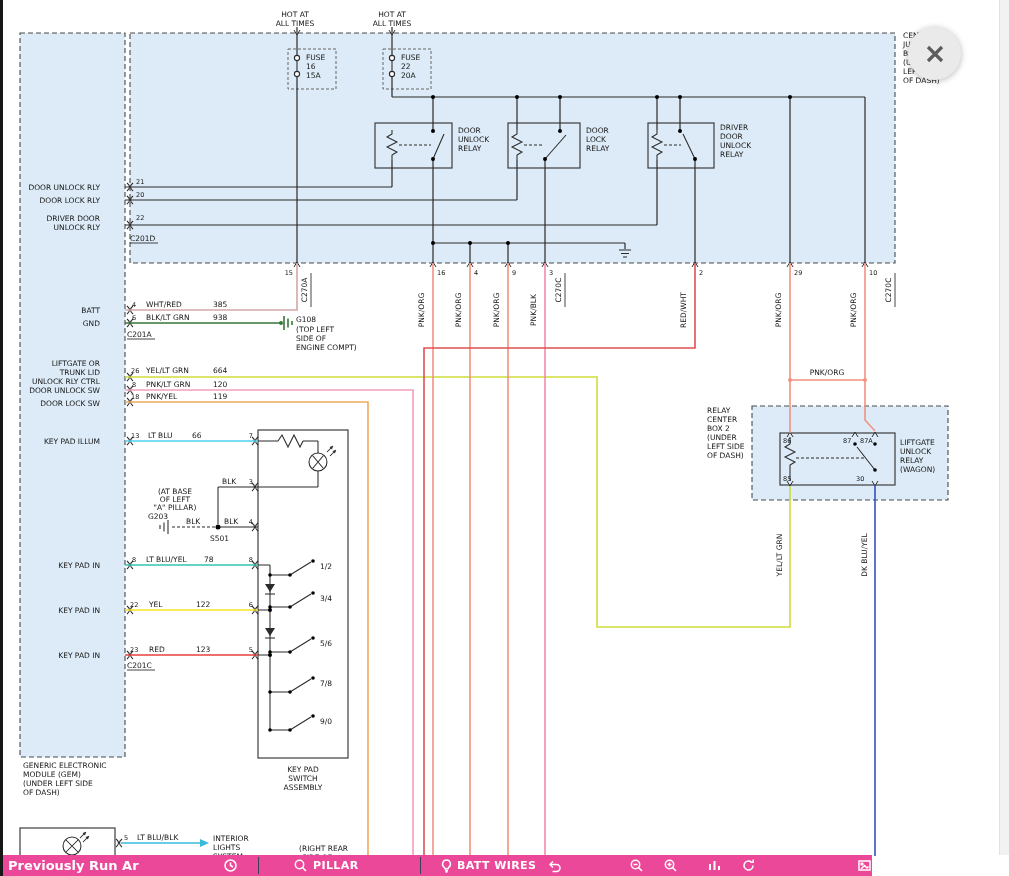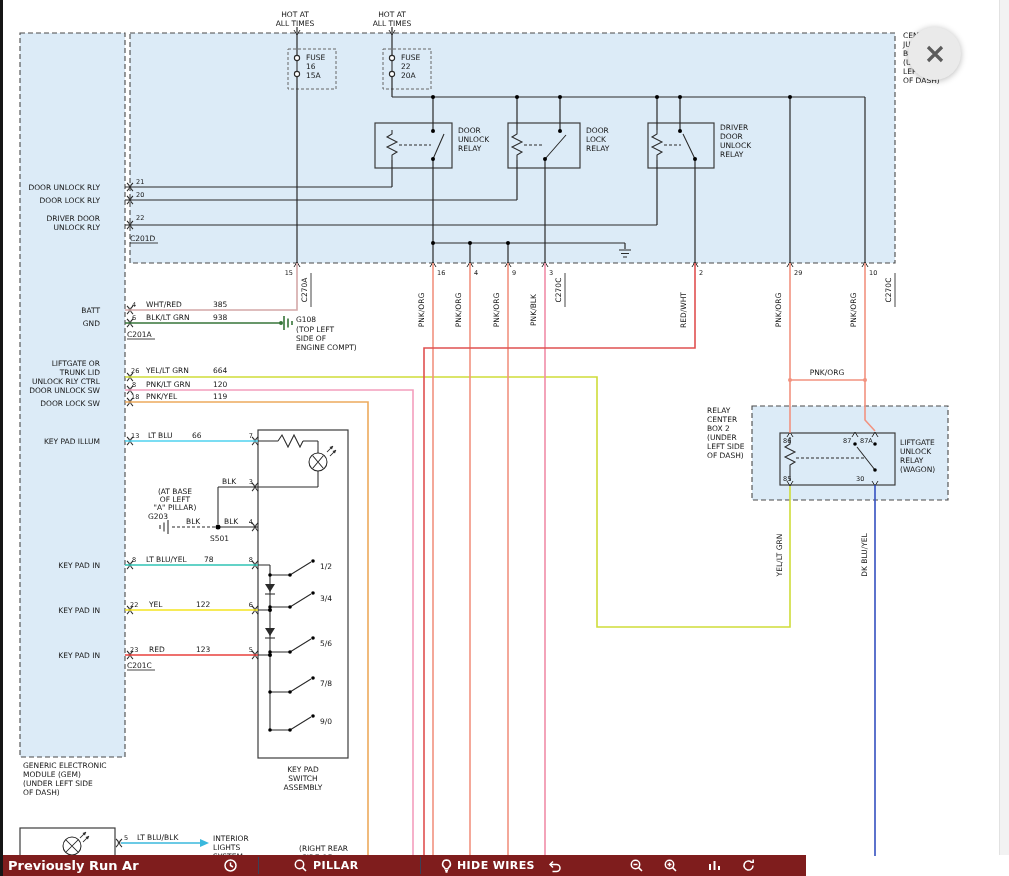--- a/index.html
+++ b/index.html
@@ -14,21 +14,21 @@
 .cw{stroke-width:1.6;fill:none}
 .box{fill:none;stroke:#3c3c3c;stroke-width:1.2}
 .dbox{stroke:#4a4a4a;stroke-width:1.1;fill:#dcebf7;stroke-dasharray:5,3}
 .fbox{stroke:#666;stroke-width:1;fill:none;stroke-dasharray:3,2}
 .fw{fill:#fff;stroke:#2a2a2a;stroke-width:1.1}
 .chev{stroke:#333;stroke-width:1;fill:none}
 .ul{stroke:#161616;stroke-width:.8}
 #closebtn{position:absolute;left:908px;top:27px;width:53px;height:53px;border-radius:50%;background:#eaeaea;box-shadow:0 1px 6px rgba(0,0,0,.28);z-index:4;display:flex;align-items:center;justify-content:center;cursor:pointer}
 #scroll{position:absolute;right:0;top:0;width:9px;height:855px;background:#f2f2f2;border-left:1px solid #e2e2e2;z-index:3}
 #ledge{position:absolute;left:0;top:0;width:3px;height:876px;background:#161616;z-index:6}
-#toolbar{position:absolute;left:0;top:855px;width:806px;height:21px;background:#7f1d1d;color:#fff;z-index:5;overflow:hidden}
+#toolbar{position:absolute;left:0;top:855px;width:872px;height:21px;background:#ec4899;color:#fff;z-index:5;overflow:hidden}
 #toolbar .lbl{position:absolute;top:4px;font:bold 11px "DejaVu Sans",sans-serif;letter-spacing:.4px;white-space:nowrap}
 #toolbar .ltxt{position:absolute;left:8px;top:3px;font:bold 13px "DejaVu Sans",sans-serif;white-space:nowrap}
 #toolbar .ic{position:absolute;top:3px;width:15px;height:15px;cursor:pointer}
 #toolbar .ic svg{stroke:#fff;fill:none;stroke-width:1.5;width:15px;height:15px}
 #toolbar .sep{position:absolute;top:2px;width:1px;height:17px;background:#3a4158}
 </style>
 </head>
 <body>
 
 <svg id="diag" width="1009" height="876" viewBox="0 0 1009 876">
@@ -358,21 +358,21 @@
   <span class="ic" style="left:293px"><svg viewBox="0 0 15 15">
         <circle cx="6.5" cy="6.5" r="4.2"></circle>
         <path d="M9.6,9.6 L13,13"></path>
       </svg></span>
   <span class="lbl" style="left:313px">PILLAR</span>
   <span class="sep" style="left:420px"></span>
   <span class="ic" style="left:439px"><svg viewBox="0 0 15 15">
         <path d="M7.5,2 a4,4 0 0 1 2.2,7.3 c-.5,.4-.7,.9-.7,1.4 h-3 c0-.5-.2-1-.7-1.4 A4,4 0 0 1 7.5,2 Z"></path>
         <path d="M6,12.5 h3 M6.5,14 h2"></path>
       </svg></span>
-  <span class="lbl" style="left:457px">HIDE WIRES</span>
+  <span class="lbl" style="left:457px">BATT WIRES</span>
   <span class="ic" style="left:547px"><svg viewBox="0 0 15 15">
         <path d="M3.5,6.5 h6 a3.5,3.5 0 1 1 0,7 h-4"></path>
         <path d="M6,3.5 L3,6.5 L6,9.5"></path>
       </svg></span>
   <span class="ic" style="left:629px"><svg viewBox="0 0 15 15">
         <circle cx="6.5" cy="6.5" r="4.2"></circle>
         <path d="M9.6,9.6 L13,13 M4.5,6.5 h4"></path>
       </svg></span>
   <span class="ic" style="left:663px"><svg viewBox="0 0 15 15">
         <circle cx="6.5" cy="6.5" r="4.2"></circle>

